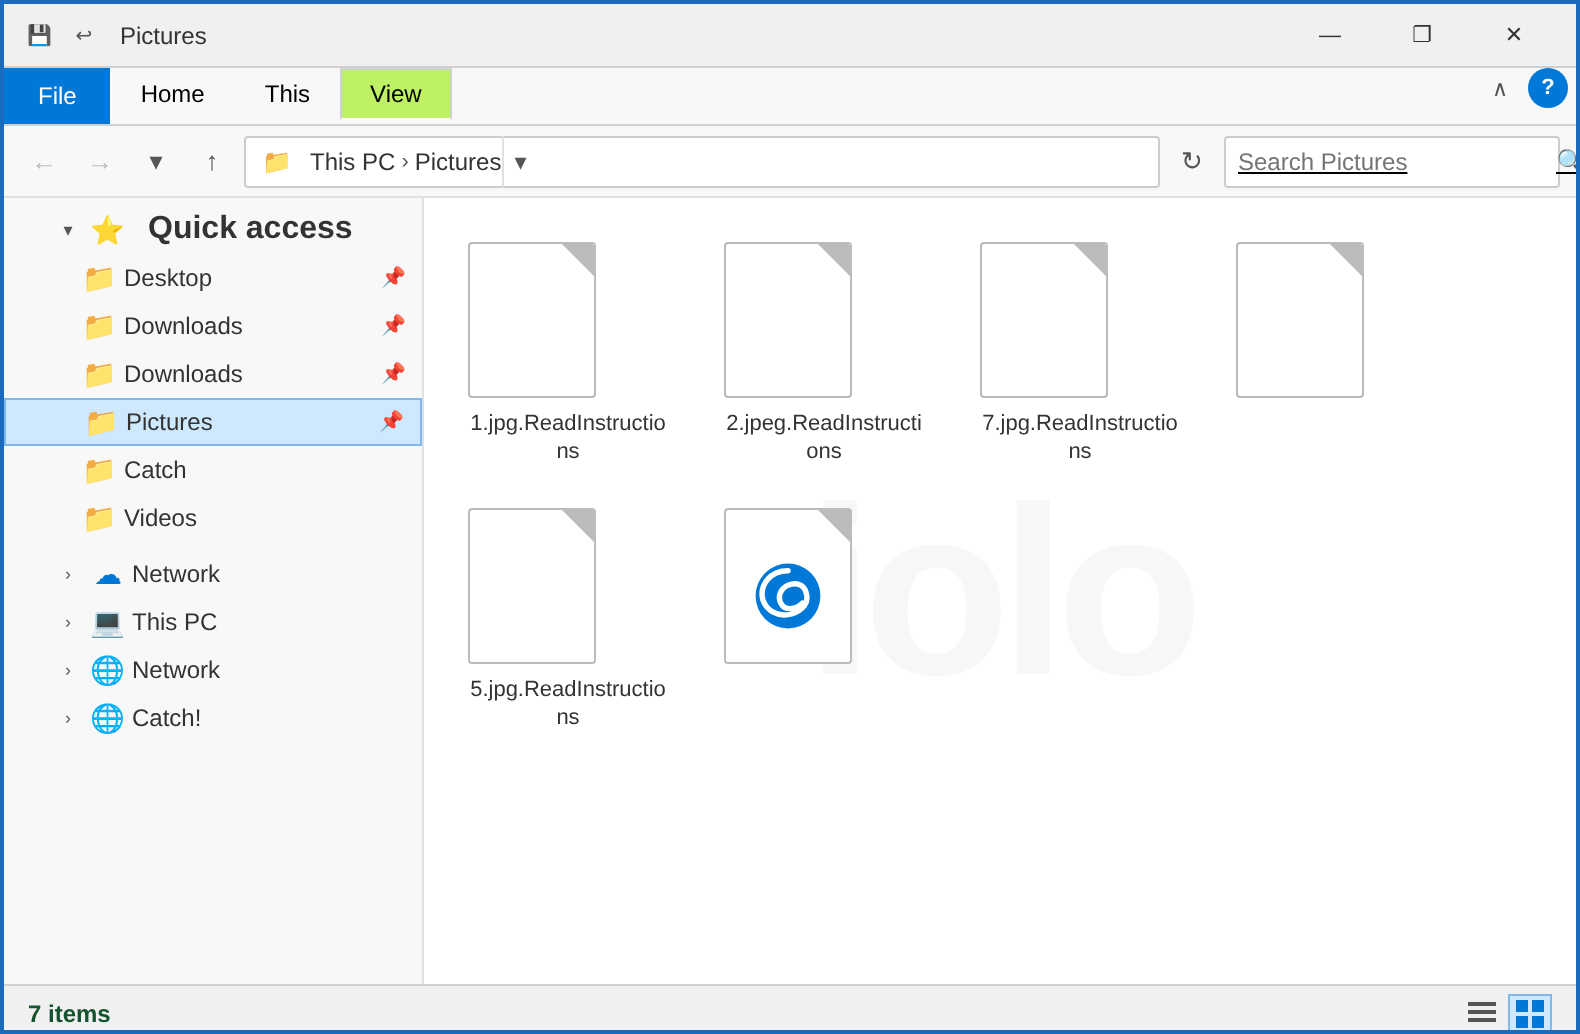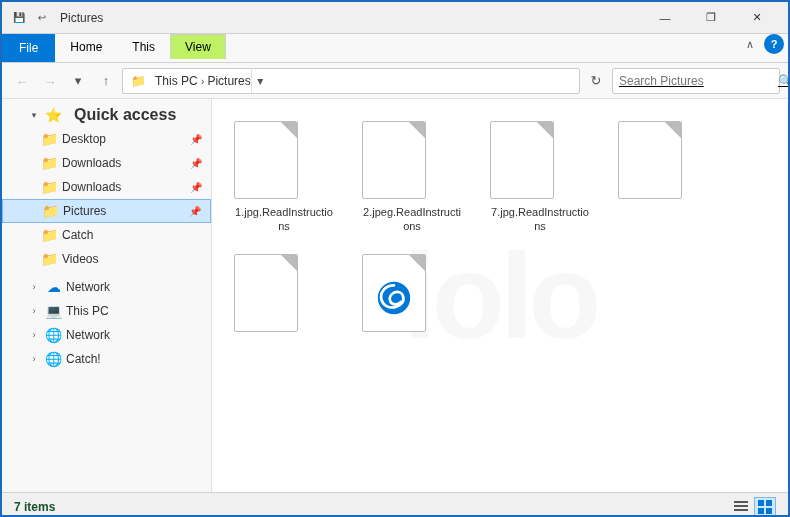--- a/index.html
+++ b/index.html
@@ -561,20 +561,21 @@
       <div class="file-item">
         <div class="file-icon">
           <div class="doc-icon"></div>
         </div>
       </div>
 
       <div class="file-item">
         <div class="file-icon">
           <div class="doc-icon"></div>
         </div>
+        <span class="file-name">5.jpg.ReadInstructions</span>
       </div>
 
 
       <div class="file-item">
         <div class="file-icon">
           <div class="html-icon-wrap">
             <svg class="edge-logo" viewBox="0 0 40 40" xmlns="http://www.w3.org/2000/svg">
               <circle cx="20" cy="20" r="18" fill="#0078d7"></circle>
               <path d="M20 6 C10 6, 4 14, 6 22 C8 28, 14 32, 22 30 C28 28, 32 24, 30 18 C29 14, 25 12, 20 14 C16 16, 14 20, 16 24 C18 28, 24 28, 28 24" fill="none" stroke="white" stroke-width="3" stroke-linecap="round"></path>
             </svg>

